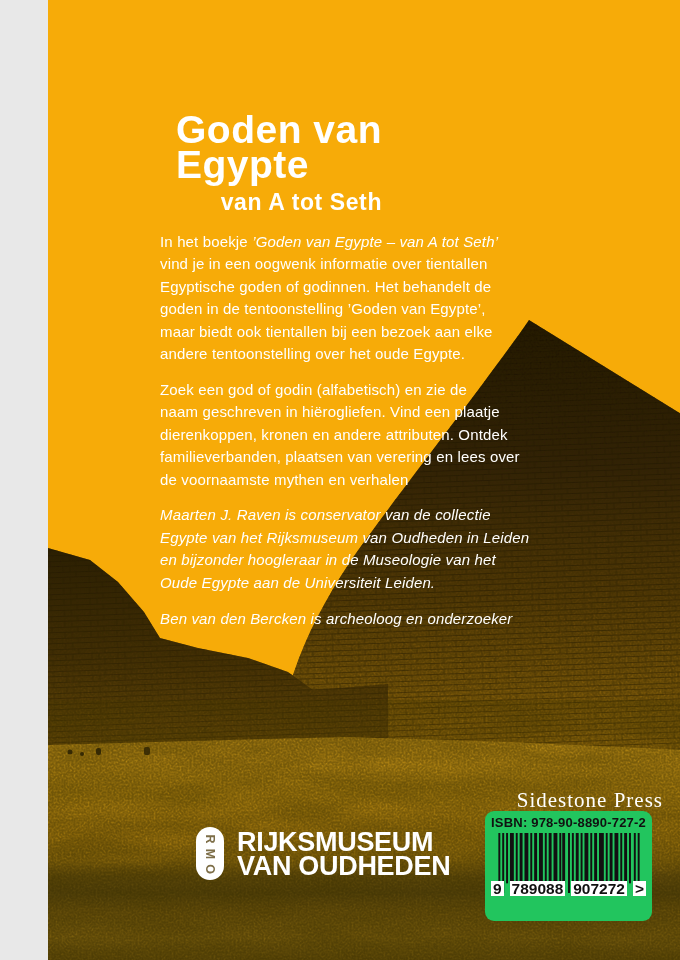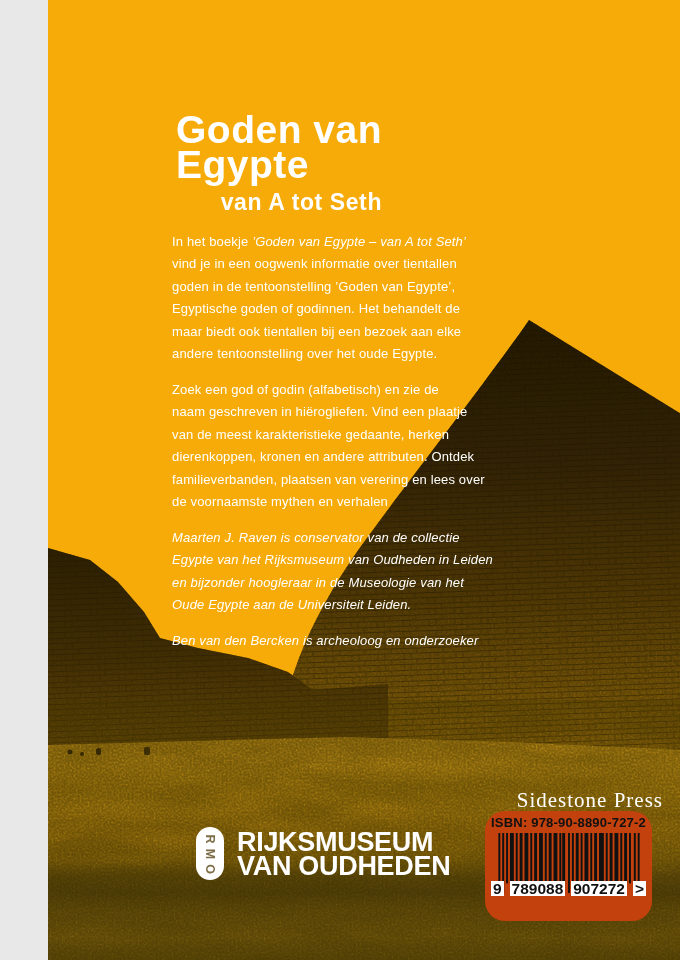--- a/index.html
+++ b/index.html
@@ -10,36 +10,36 @@
   }
   .scene{position:absolute;left:0;top:0;width:680px;height:960px;display:block;}
 
   .title-block{position:absolute;left:128px;top:112px;color:#fff;}
   .title-block h1{
     margin:0;font-size:39px;line-height:35px;font-weight:bold;letter-spacing:.5px;
   }
   .subtitle{margin-top:7px;font-size:23px;font-weight:bold;letter-spacing:.6px;text-align:right;}
 
   .body-text{
-    position:absolute;left:124px;top:231px;width:460px;color:#fff;
-    font-size:13px;line-height:22.4px;letter-spacing:.15px;
+    position:absolute;left:112px;top:231px;width:460px;color:#fff;
+    font-size:15px;line-height:22.4px;letter-spacing:.15px;
   }
   .body-text .para{margin:0 0 13.5px 0;}
   .body-text .em{font-style:italic;}
   .line{white-space:nowrap;}
   .line em{font-style:italic;}
 
   .publisher-name{
     position:absolute;left:427px;top:788px;width:188px;text-align:right;
     color:#fff;font-family:"Liberation Serif",serif;font-size:21px;letter-spacing:1px;
   }
 
   .barcode-box{
     position:absolute;left:437px;top:811px;width:167px;height:110px;
-    background:#c2410c;border-radius:20px;box-sizing:border-box;padding:4px 8px 3px 8px;
+    background:#22c55e;border-radius:9px;box-sizing:border-box;padding:4px 8px 3px 8px;
     display:flex;flex-direction:column;align-items:center;
   }
   .isbn-label{color:#111;font-size:13px;font-weight:bold;letter-spacing:.2px;white-space:nowrap;}
   .bars{margin-top:3px;display:block;}
   .digits-row{
     width:155px;display:flex;justify-content:space-between;align-items:flex-end;
     color:#111;font-size:15.5px;font-weight:bold;line-height:15px;margin-top:-12px;
     background:transparent;
   }
   .digits-row span{background:#fff;padding:0 2px;}
@@ -128,29 +128,28 @@
 
   <div class="title-block">
     <h1><span>Goden van</span><br><span>Egypte</span></h1>
     <div class="subtitle">van A tot Seth</div>
   </div>
 
   <div class="body-text">
     <div class="para">
       <div class="line"><span>In het boekje </span><em>’Goden van Egypte – van A tot Seth’</em></div>
       <div class="line">vind je in een oogwenk informatie over tientallen</div>
+      <div class="line">Egyptische goden of godinnen. Het behandelt de</div>
       <div class="line">goden in de tentoonstelling ’Goden van Egypte’,</div>
-      <div class="line">Egyptische goden of godinnen. Het behandelt de</div>
       <div class="line">maar biedt ook tientallen bij een bezoek aan elke</div>
       <div class="line">andere tentoonstelling over het oude Egypte.</div>
     </div>
     <div class="para">
       <div class="line">Zoek een god of godin (alfabetisch) en zie de</div>
       <div class="line">naam geschreven in hiërogliefen. Vind een plaatje</div>
-      <div class="line">van de meest karakteristieke gedaante, herken</div>
       <div class="line">dierenkoppen, kronen en andere attributen. Ontdek</div>
       <div class="line">familieverbanden, plaatsen van verering en lees over</div>
       <div class="line">de voornaamste mythen en verhalen</div>
     </div>
     <div class="para em">
       <div class="line">Maarten J. Raven is conservator van de collectie</div>
       <div class="line">Egypte van het Rijksmuseum van Oudheden in Leiden</div>
       <div class="line">en bijzonder hoogleraar in de Museologie van het</div>
       <div class="line">Oude Egypte aan de Universiteit Leiden.</div>
     </div>

